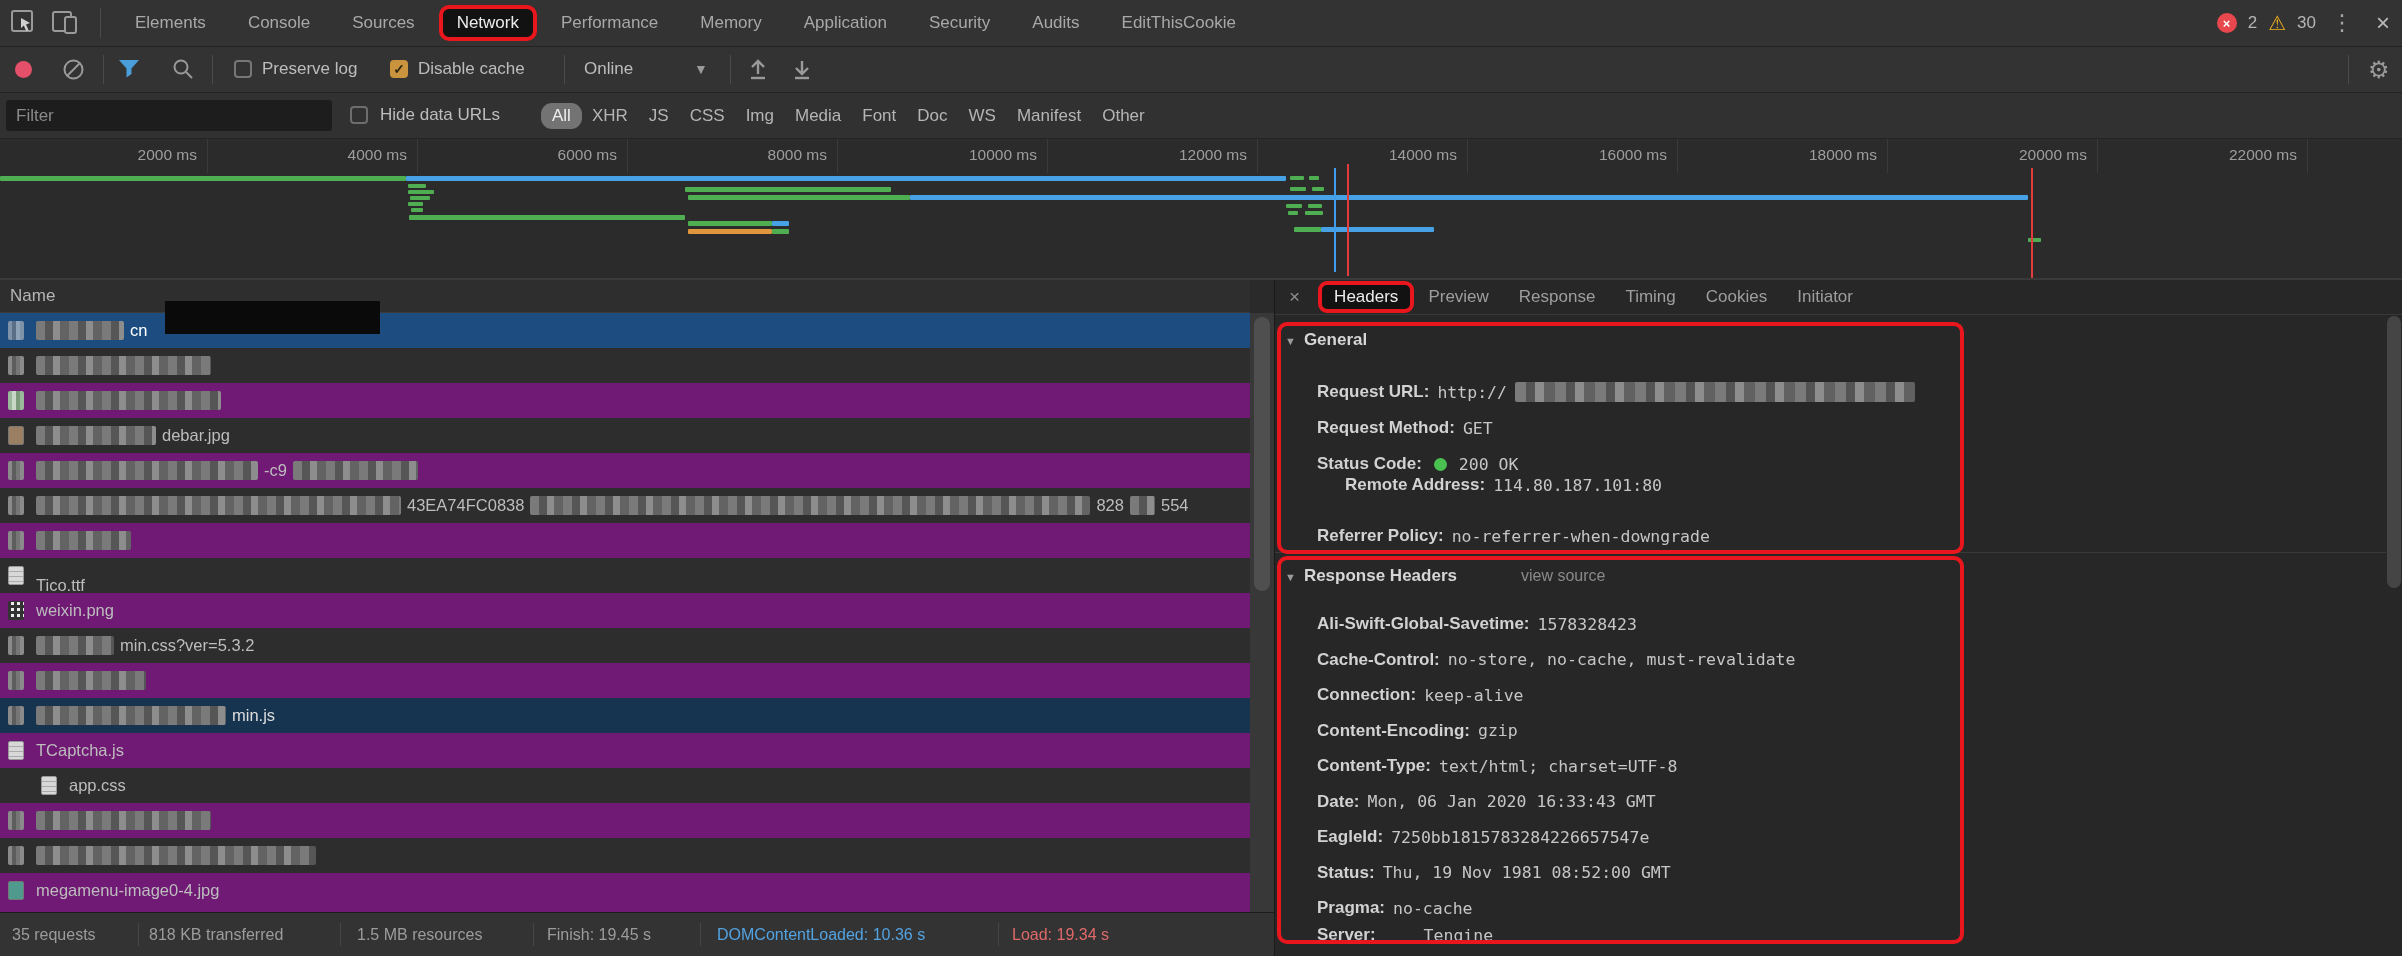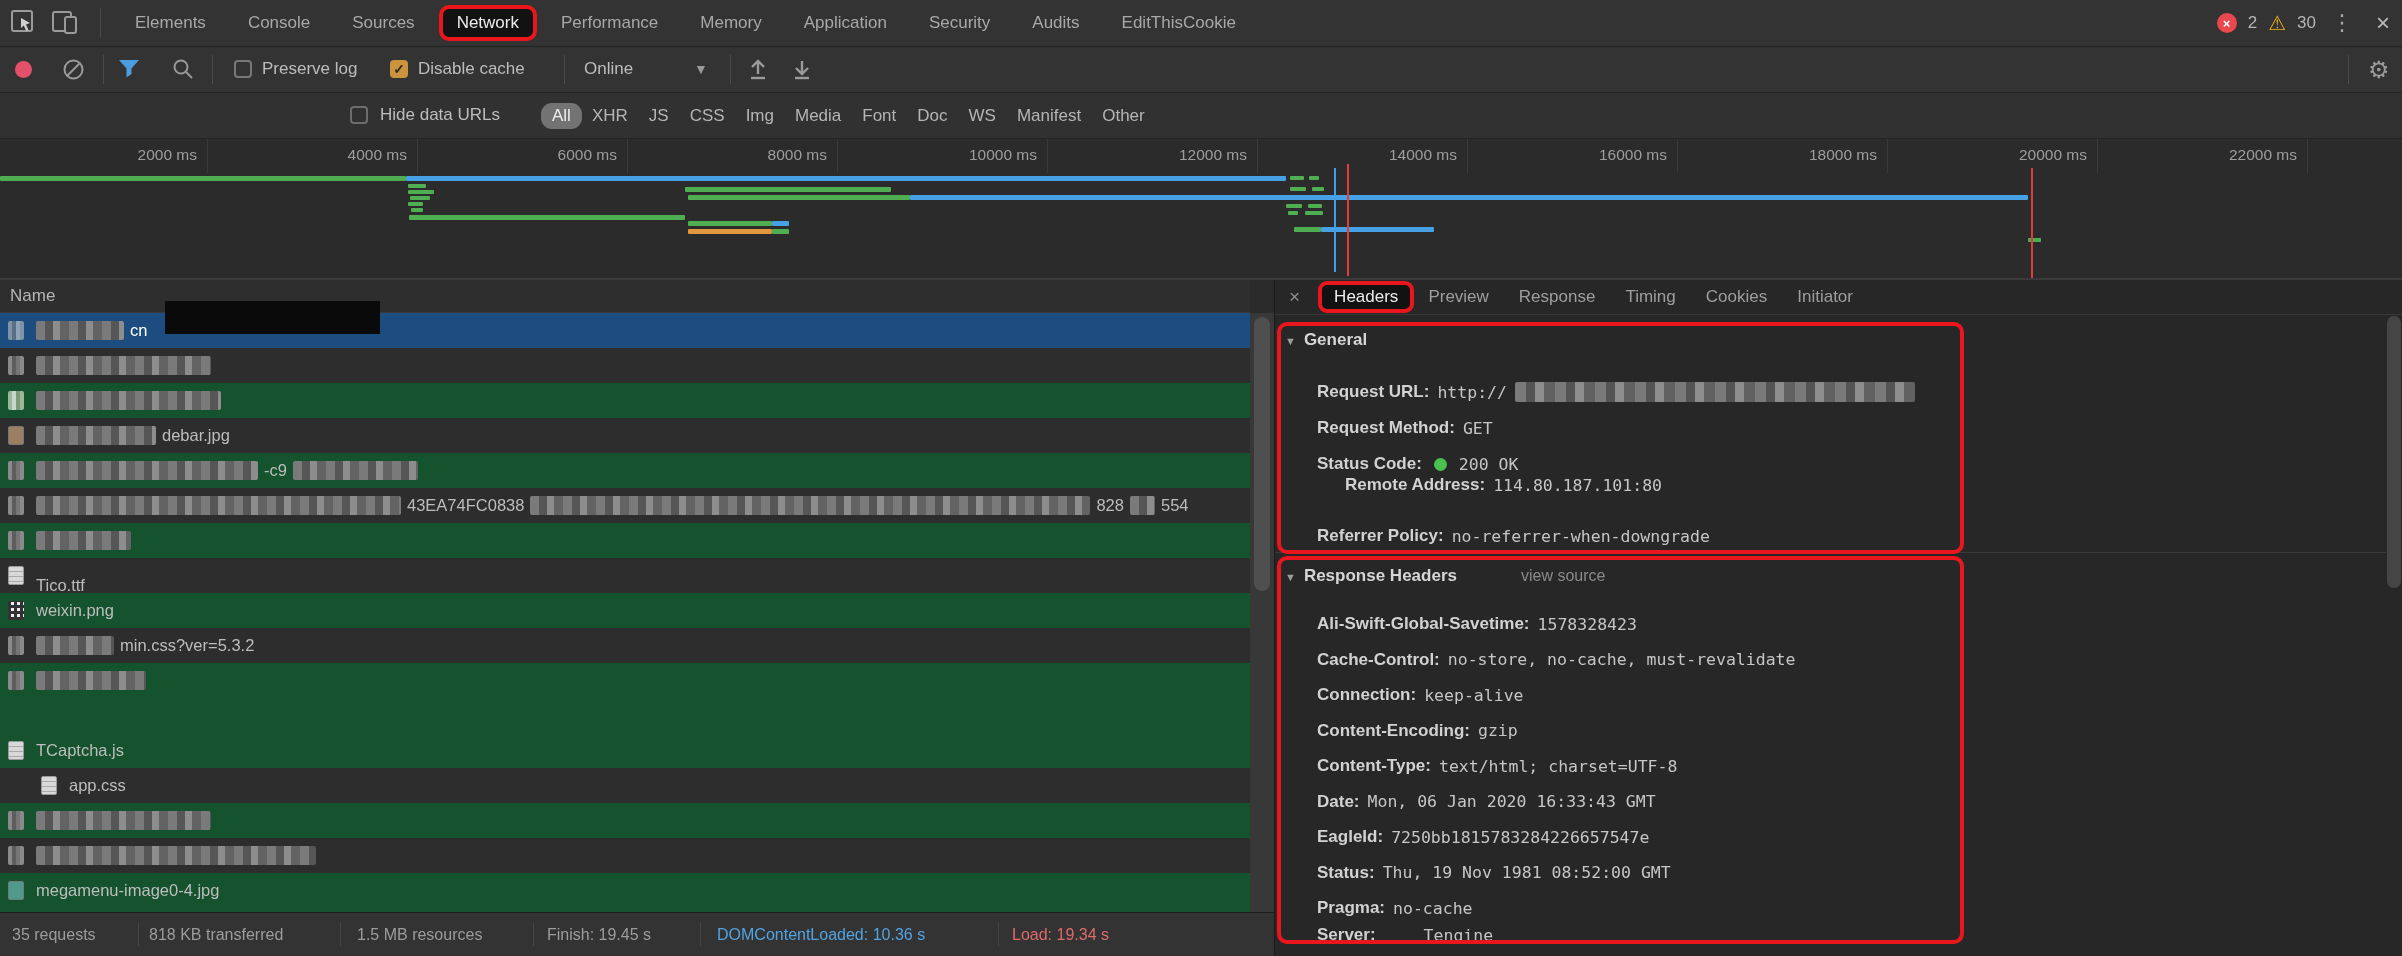--- a/index.html
+++ b/index.html
@@ -42,21 +42,21 @@
 
   
   .timelinerow{position:absolute;top:139px;left:0;right:0;height:34px;background:#2b2b2b;}
   .tlabel{position:absolute;top:7px;width:150px;text-align:right;font-size:15.5px;color:#9e9e9e;white-space:nowrap;}
   .gridline{position:absolute;top:139px;height:139px;width:1px;background:#3b3b3b;}
   .overviewband{position:absolute;top:173px;left:0;right:0;height:105px;background:#2b2b2b;border-bottom:2px solid #3a3a3a;}
   .wbar{position:absolute;border-radius:1px;}
   .mline{position:absolute;width:2px;}
 
   
-  .leftpane{position:absolute;top:280px;left:0;width:1250px;bottom:43px;background:#14532d;overflow:hidden;}
+  .leftpane{position:absolute;top:280px;left:0;width:1250px;bottom:43px;background:#701a75;overflow:hidden;}
   .namehdr{height:32px;line-height:32px;padding-left:10px;font-size:17px;color:#b5b5b5;background:#2e2e2e;border-bottom:1px solid #3c3c3c;}
   .rows{position:absolute;top:33px;left:0;right:0;bottom:0;}
   .row{position:absolute;left:0;width:100%;height:35px;display:flex;align-items:center;font-size:16.5px;color:#bdbdbd;white-space:nowrap;}
   .row.alt{background:#2d2d2d;}
   .row.selb{background:#1d4d80;color:#fff;}
   .row.seld{background:#16344f;color:#ddd;}
   .ricon{width:16px;height:19px;margin:0 12px 0 8px;flex:none;border-radius:2px;}
   .ric-doc{background:#d8d8d8;border:1px solid #999;box-sizing:border-box;
     background-image:linear-gradient(#aaa 1px,transparent 1px);background-size:100% 5px;background-position:0 4px;}
   .ric-blur{background:repeating-linear-gradient(90deg,#8a8a8a 0 4px,#5d5d5d 4px 8px,#767676 8px 12px);}
@@ -187,20 +187,21 @@
       <svg width="20" height="22" viewBox="0 0 20 22">
           <path d="M10 3 V16 M4 10 L10 16 L16 10" fill="none" stroke="#9a9a9a" stroke-width="2.4"></path>
           <line x1="3" y1="20" x2="17" y2="20" stroke="#9a9a9a" stroke-width="2.4"></line>
         </svg>
     </span>
     <div class="vsep" style="left:2348px;top:8px;height:29px;"></div>
     <span class="gear">⚙</span>
   </div>
 
   <div class="filterrow">
+    <input class="finput" readonly="" placeholder="Filter" style="">
     <div class="cb" style="left:350px;border-color:#6d6d6d;"></div>
     <span class="t2txt" style="left:380px;top:12px;">Hide data URLs</span>
     <div class="pills" id="pills">
         <div class="pill active">All</div>
         <div class="pill">XHR</div>
         <div class="pill">JS</div>
         <div class="pill">CSS</div>
         <div class="pill">Img</div>
         <div class="pill">Media</div>
         <div class="pill">Font</div>
@@ -320,20 +321,25 @@
         </div>
         <div class="row alt" style="top: 315px;">
           <div class="ricon ric-blur"></div>
           <div class="blurseg" style="width: 78px;"></div>
           <div class="rseg" style="display: inline-block;">min.css?ver=5.3.2</div>
         </div>
         <div class="row" style="top: 350px;">
           <div class="ricon ric-blur"></div>
           <div class="blurseg" style="width: 110px;"></div>
         </div>
+        <div class="row seld" style="top: 385px;">
+          <div class="ricon ric-blur"></div>
+          <div class="blurseg" style="width: 190px;"></div>
+          <div class="rseg" style="display: inline-block;">min.js</div>
+        </div>
         <div class="row" style="top: 420px;">
           <div class="ricon ric-doc"></div>
           <div class="rseg" style="display: inline-block;">TCaptcha.js</div>
         </div>
         <div class="row alt" style="top: 455px; padding-left: 33px;">
           <div class="ricon ric-doc"></div>
           <div class="rseg" style="display: inline-block;">app.css</div>
         </div>
         <div class="row" style="top: 490px;">
           <div class="ricon ric-blur"></div>

